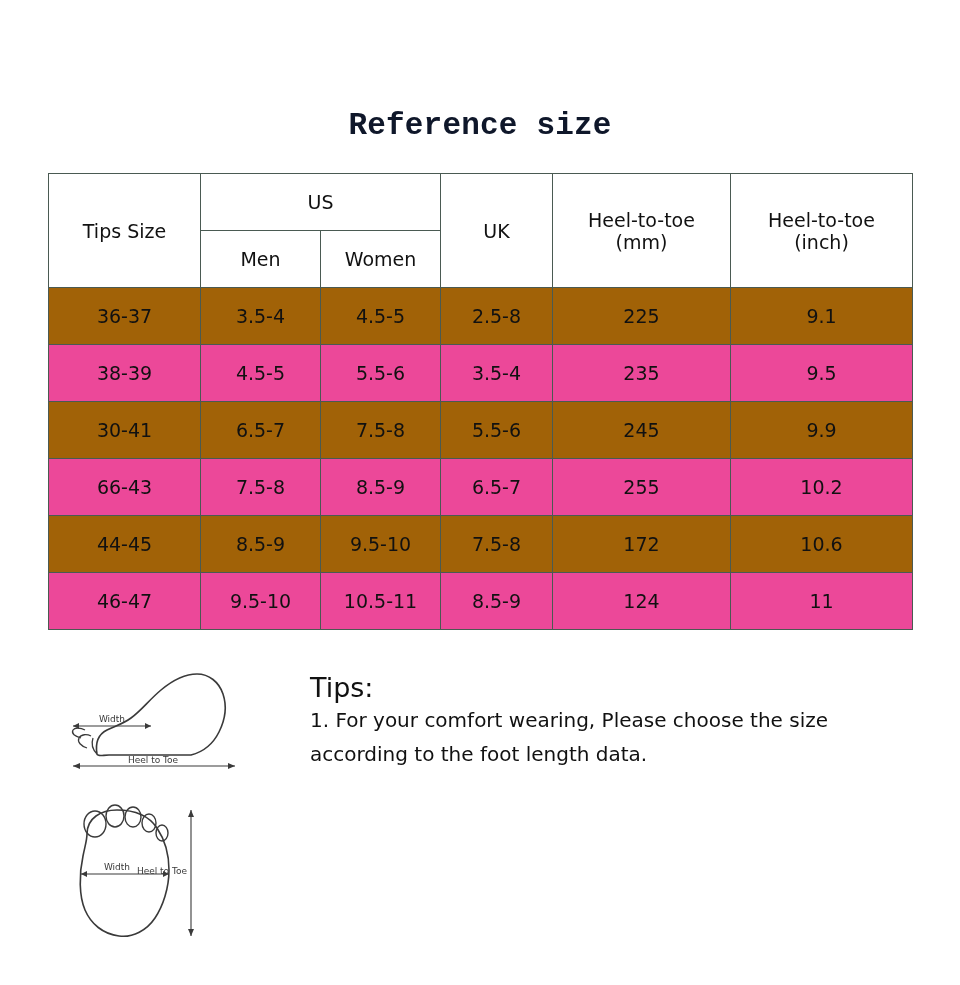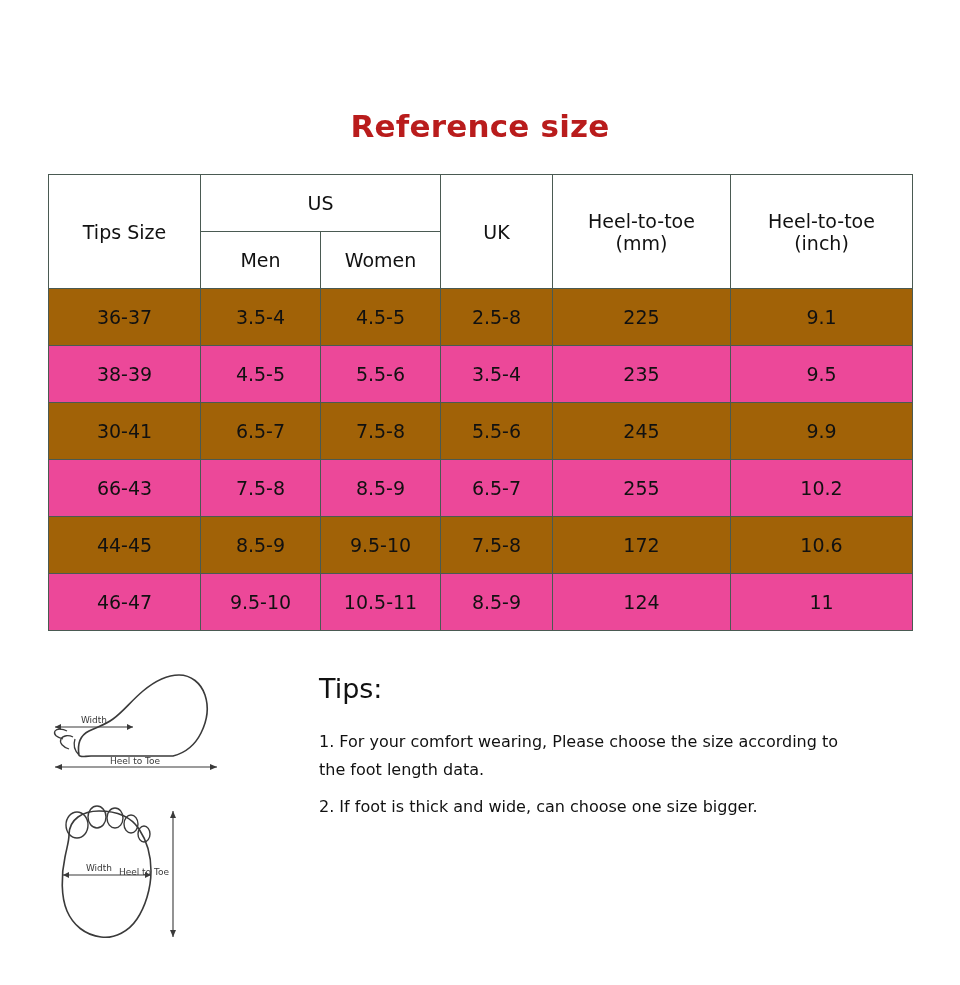--- a/index.html
+++ b/index.html
@@ -17,23 +17,24 @@
   }
   .page {
     width: 960px;
     height: 985px;
     position: relative;
   }
   .title {
     text-align: center;
     font-size: 31px;
     font-weight: bold;
-    color: #b91c1c;
+    color: #0f172a;
     margin-top: 108px;
     letter-spacing: 0.2px;
+    font-family: Liberation Mono, monospace;
   }
   .table-wrap {
     margin: 30px 48px 0 48px;
   }
   table.size-table {
     border-collapse: collapse;
     width: 864px;
     table-layout: fixed;
   }
   table.size-table th,
@@ -62,37 +63,35 @@
   tr.shade td { background: #a16207; }
   tr.plain td { background: #ec4899; }
 
   .lower {
     position: relative;
     margin-top: 28px;
     display: flex;
   }
   .diagrams {
     width: 300px;
-    padding-left: 30px;
+    padding-left: 57px;
     box-sizing: border-box;
-    margin-left: 9px;
   }
   .tips {
     flex: 1;
     padding-left: 10px;
     padding-right: 40px;
   }
   .tips-title {
     font-size: 27px;
     color: #111111;
     margin-top: 14px;
-    margin-bottom: 24px;
   }
   .tip-line {
-    font-size: 16px;
+    font-size: 20px;
     line-height: 1.72;
     color: #111111;
     margin-bottom: 10px;
     max-width: 540px;
   }
   svg text {
     font-family: "DejaVu Sans", "Liberation Sans", sans-serif;
   }
 </style>
 </head>
@@ -226,18 +225,17 @@
         <polygon points="134,12 131,19 137,19" fill="#3a3a3a"></polygon>
         <polygon points="134,138 131,131 137,131" fill="#3a3a3a"></polygon>
         <text x="130" y="76" font-size="9" fill="#3a3a3a" text-anchor="end">Heel to Toe</text>
       </svg>
 
     </div>
 
     <div class="tips">
       <div class="tips-title">Tips:</div>
       <div class="tip-line">1. For your comfort wearing, Please choose the size according to the foot length data.</div>
-      <div class="tip-line">2. If foot is thick and wide, can choose one size bigger.</div>
     </div>
 
   </div>
 
 </div>
 
 </body></html>

